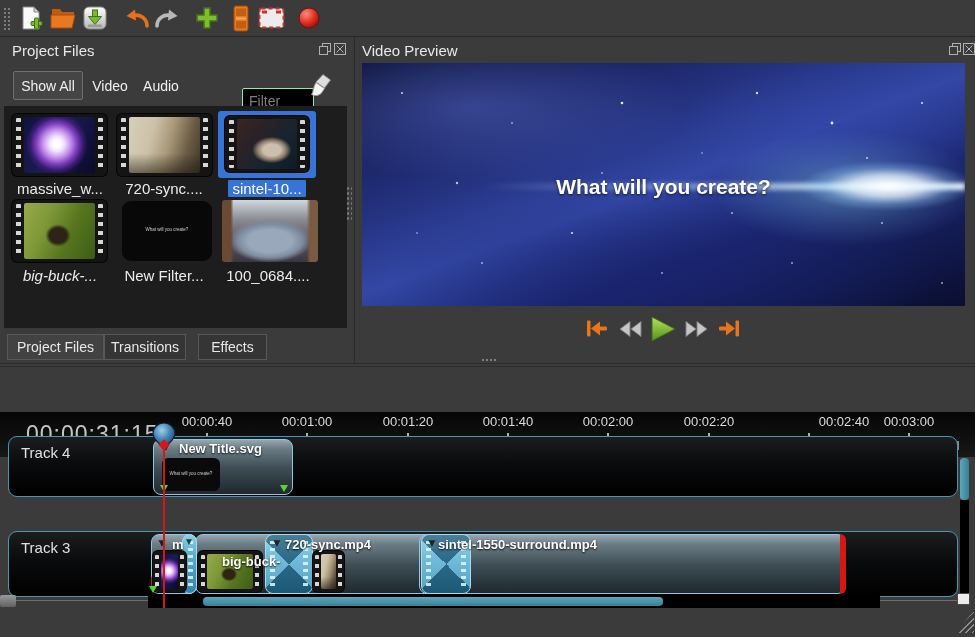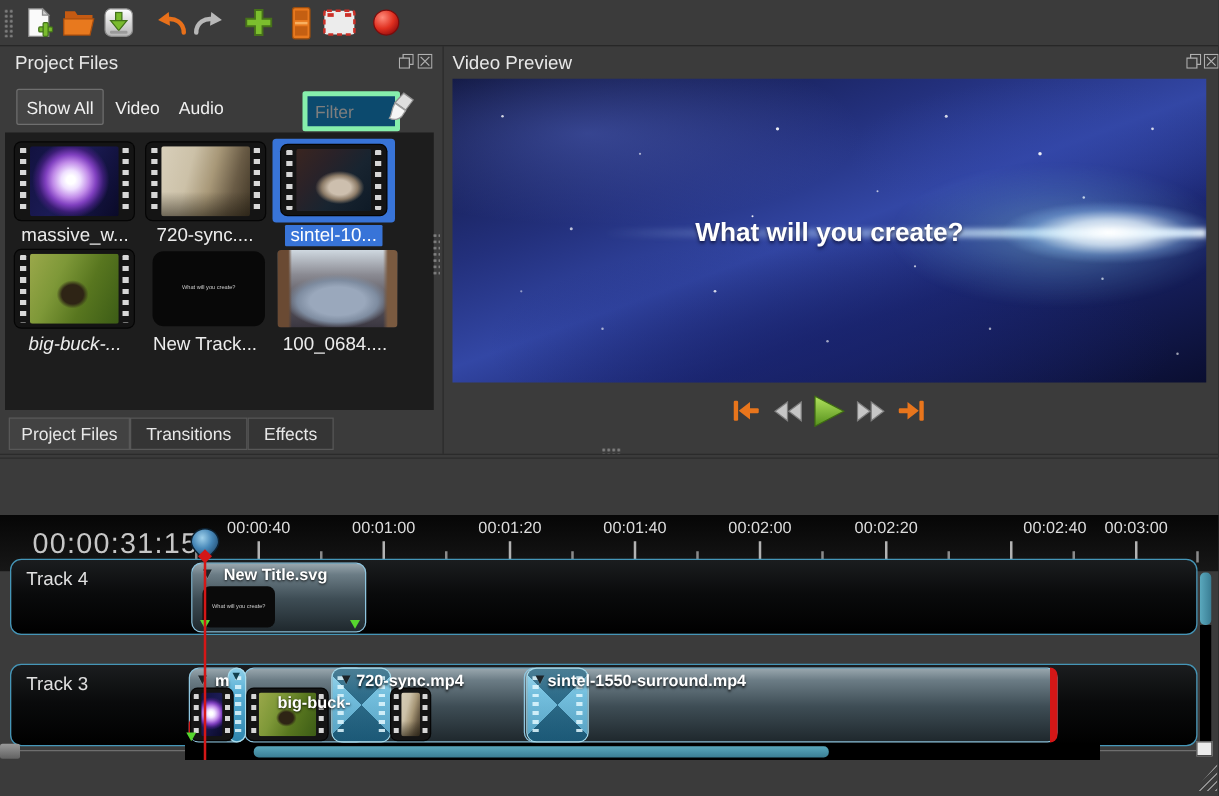--- a/index.html
+++ b/index.html
@@ -15,21 +15,21 @@
   .grip-v{background-image:radial-gradient(circle,#7d7d7d 1px,transparent 1.3px);background-size:4px 4px;}
 
   
   .dock-title{position:absolute;font-size:15px;color:#e8e8e8;}
   .dock-ic{position:absolute;width:14px;height:14px;padding:0;border:0;background:transparent;cursor:pointer;}
 
   
   .filter-btn{position:absolute;height:29px;display:flex;align-items:center;justify-content:center;
               font-size:14px;color:#f0f0f0;background:transparent;border:0;cursor:pointer;}
   .filter-btn.active{background:#454545;border:1px solid #6f6f6f;border-radius:2px;}
-  .filter-input{position:absolute;left:242px;top:73px;width:58px;height:24px;background:#0c4a6e;border:4px solid #86efac;
+  .filter-input{position:absolute;left:242px;top:88px;width:58px;height:24px;background:#000000;border:1px solid #86efac;
                 border-radius:2px;color:#bbb;font-size:14px;padding:0 6px;outline:none;}
   .filter-input::placeholder{color:#7e7e7e;}
   .files-area{position:absolute;left:4px;top:106px;width:343px;height:222px;background:#1d1d1d;}
   .file-item{position:absolute;cursor:pointer;}
   .file-label{position:absolute;width:100px;font-size:15px;color:#ececec;text-align:center;white-space:nowrap;}
   .sel-bg{position:absolute;background:#3874d8;border-radius:3px;}
   .sel-label{background:#3874d8;color:#fff;padding:0 4px;border-radius:1px;}
 
   .film{position:absolute;background:#141414;border-radius:5px;box-shadow:0 0 0 1px #050505;}
   .holes-l,.holes-r{position:absolute;top:4px;bottom:4px;width:5px;border-radius:1px;
@@ -288,32 +288,32 @@
           <div class="pic pic-bigbuck"></div>
           <div class="holes-l"></div>
             <div class="holes-r"></div>
         </div>
         <div class="file-label" style="left:6px;top:161px;font-style:italic;">big-buck-...</div>
       </div>
       <div class="file-item">
         <div style="position:absolute;left:118px;top:95px;width:90px;height:60px;background:#080808;border-radius:9px;">
           <div class="mini-caption" style="left:0;right:0;top:27px;">What will you create?</div>
         </div>
-        <div class="file-label" style="left:110px;top:161px;">New Track...</div>
+        <div class="file-label" style="left:110px;top:161px;">New Filter...</div>
       </div>
       <div class="file-item">
         <div class="pic-bedroom" style="position:absolute;left:218px;top:94px;width:96px;height:62px;border-radius:3px;"></div>
         <div class="file-label" style="left:214px;top:161px;">100_0684....</div>
       </div>
     </div>
 
     <div class="tab active" style="left:7px;width:97px;">
       <span>Project Files</span>
       </div>
-    <div class="tab" style="left:104px;width:94px;text-align:center;">
+    <div class="tab" style="left:104px;width:82px;text-align:center;">
       <span>Transitions</span>
       </div>
     <div class="tab" style="left:198px;width:69px;">
       <span>Effects</span>
       </div>
   </div>
 
   <div class="sep-vert"></div>
   <div class="vsplit-dots"></div>
 
@@ -450,21 +450,21 @@
     <div class="tick-minor" style="left:356px;"></div>
     <div class="tick-minor" style="left:457px;"></div>
     <div class="tick-minor" style="left:557px;"></div>
     <div class="tick-minor" style="left:657px;"></div>
     <div class="tick-minor" style="left:758px;"></div>
     <div class="tick-minor" style="left:858px;"></div>
     <div class="tick-minor" style="left:957px;"></div>
   </div>
   <span class="cur-time">00:00:31:15</span>
 
-  <div class="track" style="top:447px;height:61px;padding-left:26px;">
+  <div class="track" style="top:436px;height:61px;padding-left:26px;">
     <span class="track-label">Track 4</span>
     <div class="clip" style="left:144px;width:140px;height:56px;">
       <div style="position:absolute;left:8px;top:18px;width:58px;height:33px;background:#0a0a0a;border-radius:6px;">
         <div class="mini-caption" style="left:0;right:0;top:14px;">What will you create?</div>
       </div>
       <div class="green-mark" style="left:6px;top:45px;"></div>
       <div class="green-mark" style="left:126px;top:45px;"></div>
     </div>
     <span class="chev" style="left:151px;top:3px;"></span>
     <span class="clip-title" style="left:170px;top:4px;">New Title.svg</span>

